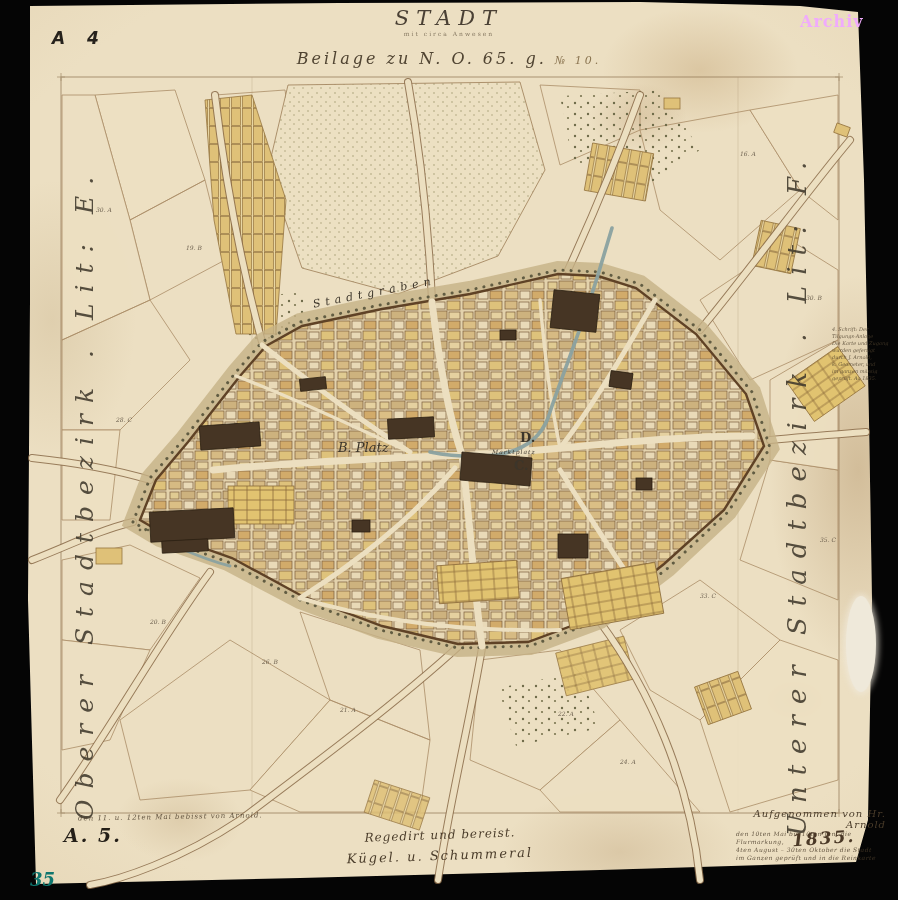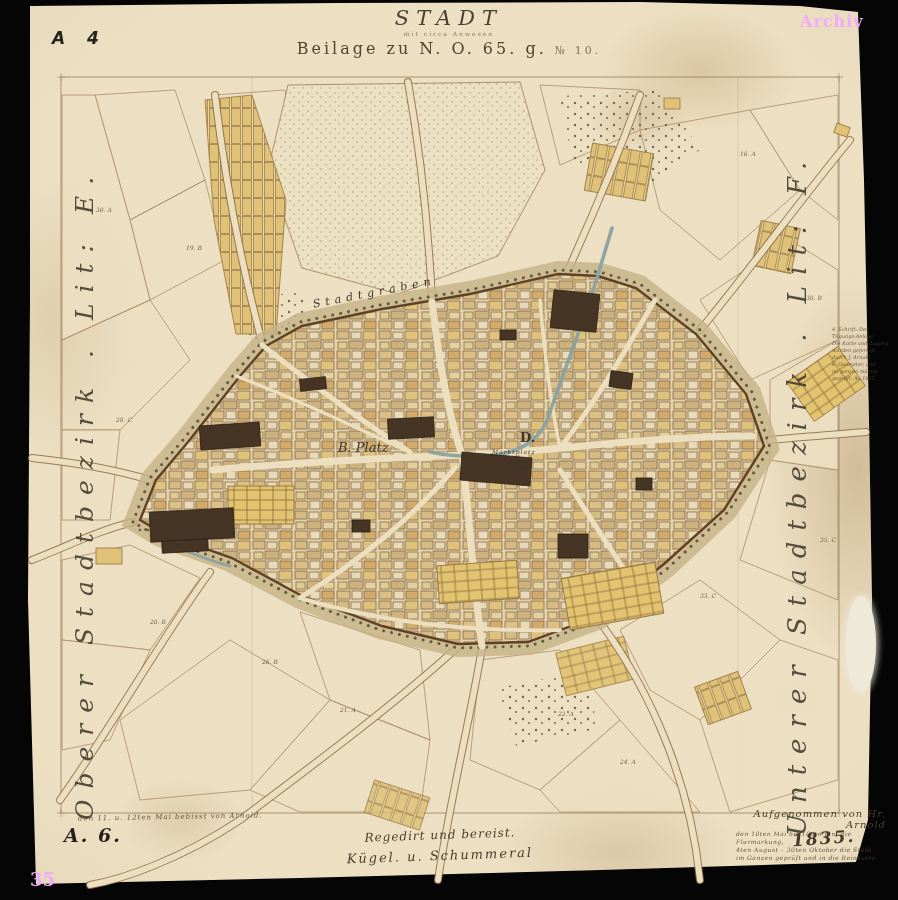--- a/index.html
+++ b/index.html
@@ -19,39 +19,39 @@
       radial-gradient(1000px 900px at 450px 430px, #ecdfc2 55%, #e0ceab 85%, #d6c096 100%);
   }
   #torn{position:absolute;left:846px;top:596px;width:30px;height:96px;border-radius:50%;
         background:#efe9da;box-shadow:0 0 6px 2px rgba(240,234,220,.8);}
   svg{position:absolute;left:0;top:0;}
   .abs{position:absolute;}
   #title-block{left:0;top:6px;width:898px;text-align:center;}
   #title-kicker{font-style:italic;font-size:21px;letter-spacing:7px;color:#4a4034;}
   #title-main{font-size:37px;letter-spacing:16px;color:#473d30;margin-top:2px;}
   #title-sub{font-size:6px;letter-spacing:2px;color:#6b5d48;opacity:.8;}
-  #title-ref{font-size:16px;letter-spacing:3px;color:#504432;margin-top:2px;}
+  #title-ref{font-style:italic;font-size:16px;letter-spacing:3px;color:#504432;margin-top:12px;}
   #title-ref .suffix{font-size:11px;color:#8a7450;}
   #stamp-a5{left:52px;top:28px;font-family:"DejaVu Sans",sans-serif;font-weight:bold;font-style:italic;
             font-size:17px;letter-spacing:8px;color:#26221c;}
   #stamp-archiv{left:800px;top:12px;font-weight:bold;font-size:16px;letter-spacing:1px;color:#f0abfc;}
   .vtext{writing-mode:vertical-rl;transform:rotate(180deg);font-style:italic;
          color:#40392c;opacity:.88;white-space:nowrap;}
   #margin-left{left:70px;top:108px;height:712px;font-size:25px;letter-spacing:11px;}
   #margin-right{left:782px;top:100px;height:736px;font-size:26px;letter-spacing:11px;}
   .maplabel{position:absolute;font-style:italic;color:#3c352a;white-space:nowrap;}
   #lbl-moat{left:312px;top:286px;font-size:11px;letter-spacing:5px;transform:rotate(-11deg);}
   #lbl-b{left:338px;top:440px;font-size:13px;}
   #lbl-c{left:514px;top:458px;font-size:13px;font-weight:bold;font-style:normal;}
   #lbl-d{left:520px;top:430px;font-size:13px;font-weight:bold;font-style:normal;}
   #lbl-markt{left:492px;top:448px;font-size:6px;letter-spacing:1px;}
   .script{font-style:italic;color:#4a3c2a;}
   #note-bl{left:78px;top:813px;font-size:7px;letter-spacing:1px;transform:rotate(-1deg);opacity:.85;}
   #stamp-a8{left:64px;top:824px;font-weight:bold;font-style:italic;font-size:19px;letter-spacing:2px;color:#241f18;}
-  #stamp-35{left:30px;top:869px;font-weight:bold;font-size:18px;color:#f0abfc;}
+  #stamp-35{left:30px;top:869px;font-style:italic;font-weight:bold;font-size:18px;color:#0f766e;}
   #sig-block{left:290px;top:828px;width:300px;text-align:center;}
   #sig1{font-size:12px;letter-spacing:1px;transform:rotate(-2deg);}
   #sig2{font-size:13px;letter-spacing:2px;transform:rotate(-2deg);margin-top:6px;}
   #survey-block{left:736px;top:808px;width:150px;}
   #survey-title{font-size:10px;letter-spacing:1px;text-align:right;}
   .survey-line{font-size:6px;letter-spacing:.5px;opacity:.85;line-height:8px;}
   #year{position:absolute;left:792px;top:828px;font-style:italic;font-weight:bold;font-size:17px;
         color:#4a3826;transform:rotate(-4deg);letter-spacing:2px;}
   #side-note{left:832px;top:326px;width:46px;}
   .side-line{font-size:5px;line-height:7px;font-style:italic;color:#4c3f2c;opacity:.8;white-space:nowrap;}
@@ -237,21 +237,21 @@
   <div class="abs vtext" id="margin-left">Oberer Stadtbezirk . Lit: E.</div>
   <div class="abs vtext" id="margin-right">Unterer Stadtbezirk . Lit: F.</div>
 
   <div class="maplabel" id="lbl-moat">Stadtgraben</div>
   <div class="maplabel" id="lbl-b">B. Platz</div>
   <div class="maplabel" id="lbl-d">D.</div>
   <div class="maplabel" id="lbl-c">C.</div>
   <div class="maplabel" id="lbl-markt">Marktplatz</div>
 
   <div class="abs script" id="note-bl">den 11. u. 12ten Mai bebisst von Arnold.</div>
-  <div class="abs" id="stamp-a8">A. 6.</div>
+  <div class="abs" id="stamp-a8">A. 5.</div>
   <div class="abs" id="stamp-35">35</div>
 
   <div class="abs" id="sig-block">
     <div class="script" id="sig1">Regedirt und bereist.</div>
     <div class="script" id="sig2">Kügel.      u. Schummeral</div>
   </div>
 
   <div class="abs" id="survey-block">
     <div class="script" id="survey-title">Aufgenommen von Hr. Arnold</div>
     <div id="survey-lines">

